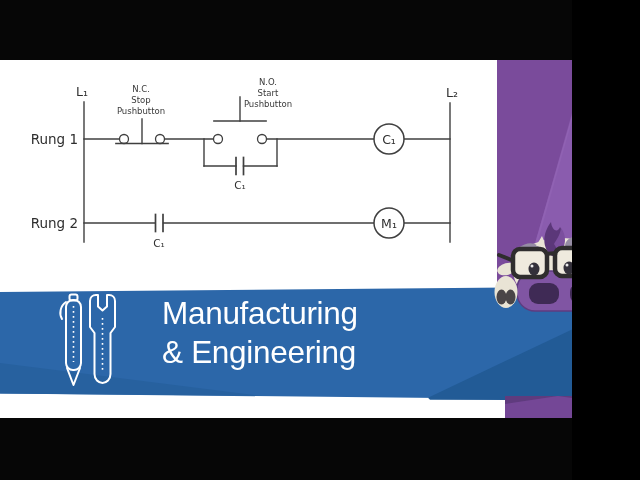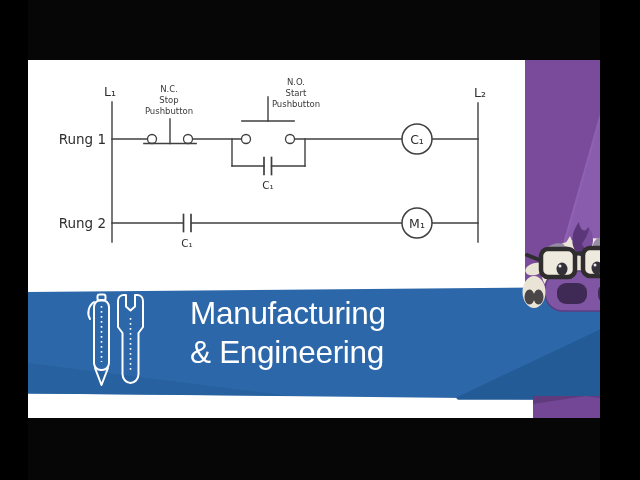--- a/index.html
+++ b/index.html
@@ -1,16 +1,16 @@
 <!DOCTYPE html>
 <html><head>
 <meta charset="utf-8">
 <style>
   html,body{margin:0;padding:0;background:#000;}
-  .stage{position:relative;width:572px;height:480px;background:#0ea5e9;overflow:hidden;margin-left:28px;}
+  .stage{position:relative;width:572px;height:480px;background:#0ea5e9;overflow:hidden;}
   .scene{position:absolute;inset:0;}
   .ln{stroke:#3f3f3f;stroke-width:1.4;fill:none;stroke-linecap:square;}
   .bar{stroke:#3f3f3f;stroke-width:1.7;fill:none;stroke-linecap:square;}
   .term{fill:#ffffff;stroke:#3f3f3f;stroke-width:1.3;}
   .coil{fill:#ffffff;stroke:#3f3f3f;stroke-width:1.5;}
   .dtext{font-family:"DejaVu Sans",sans-serif;fill:#2e2e2e;}
   .dsmall{font-family:"DejaVu Sans",sans-serif;fill:#3a3a3a;font-size:8.5px;}
   .btitle{font-family:"Liberation Sans",sans-serif;fill:#ffffff;font-size:31.5px;letter-spacing:-0.3px;}
   .wstroke{stroke:#ffffff;fill:none;stroke-width:2;stroke-linecap:round;stroke-linejoin:round;}
 </style>

